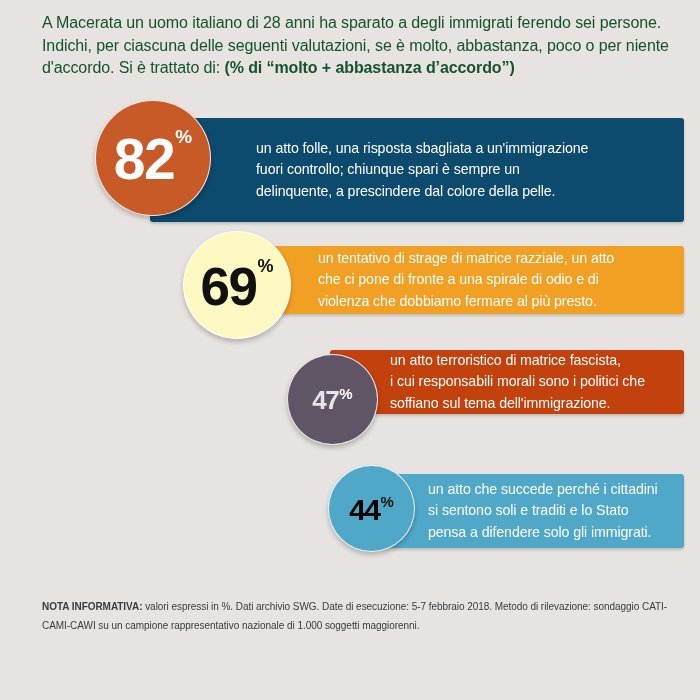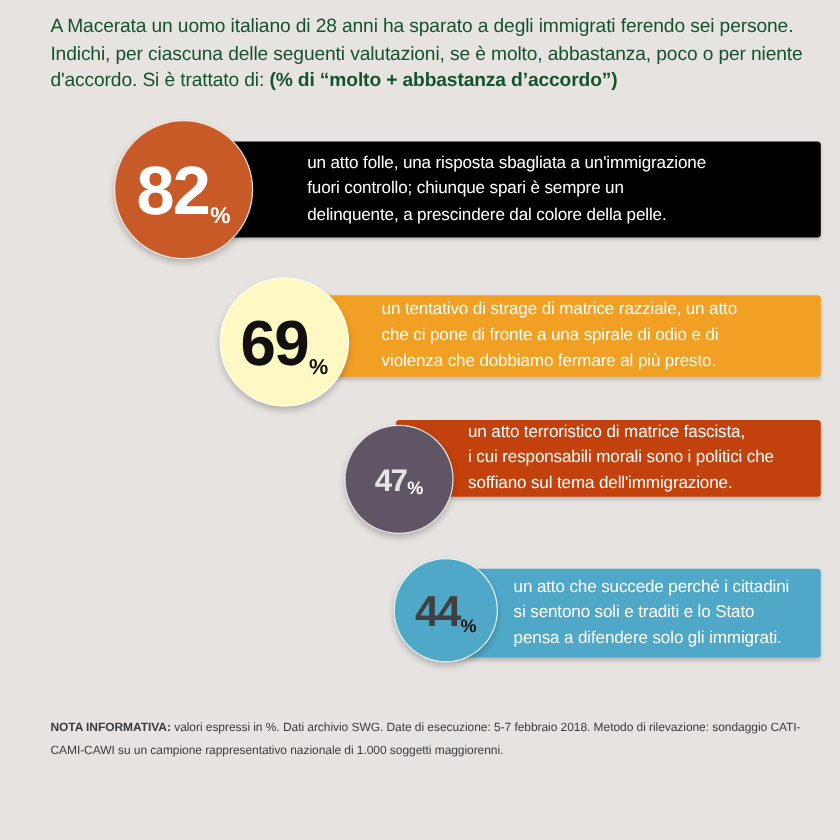--- a/index.html
+++ b/index.html
@@ -64,21 +64,21 @@
     box-sizing: border-box;
     border: 1.5px solid rgba(255,255,255,0.85);
     display: flex;
     align-items: center;
     justify-content: center;
     box-shadow: 0 3px 5px rgba(0,0,0,0.22);
     z-index: 2;
   }
   .val {
     display: flex;
-    align-items: flex-end;
+    align-items: flex-start;
     transform: translateY(1px);
   }
   .val-num {
     font-weight: bold;
     letter-spacing: -1.5px;
   }
   .val-pct {
     font-weight: bold;
     margin-left: 1px;
   }
@@ -103,21 +103,21 @@
 
 <div class="header">
   <span>A Macerata un uomo italiano di 28 anni ha sparato a degli immigrati ferendo sei persone.</span>
   <span>Indichi, per ciascuna delle seguenti valutazioni, se è molto, abbastanza, poco o per niente</span>
   <span>d'accordo. Si è trattato di: </span><span class="q-bold">(% di “molto + abbastanza d’accordo”)</span>
 </div>
 
 <div class="rows">
 
   <div class="row">
-    <div class="bar" style="left: 150px; top: 22px; width: 534px; height: 80px; padding-left: 106px; padding-right: 14px; background: #000000;">
+    <div class="bar" style="left: 150px; top: 22px; width: 534px; height: 104px; padding-left: 106px; padding-right: 14px; background: #0c4a6e;">
       <div class="bar-text">un atto folle, una risposta sbagliata a un'immigrazione
 fuori controllo; chiunque spari è sempre un
 delinquente, a prescindere dal colore della pelle.</div>
     </div>
     <div class="circle" style="left: 95px; top: 4px; width: 116px; height: 116px; background: rgb(200, 90, 40);">
       <div class="val">
         <span class="val-num" style="font-size:57px; color:#ffffff;">82</span>
         <span class="val-pct" style="font-size:19px; color:#ffffff;">%</span>
       </div>
     </div>
@@ -152,21 +152,21 @@
   </div>
 
   <div class="row">
     <div class="bar" style="left: 370px; top: 378px; width: 314px; height: 74px; padding-left: 58px; padding-right: 24px; background: rgb(79, 168, 200);">
       <div class="bar-text">un atto che succede perché i cittadini
 si sentono soli e traditi e lo Stato
 pensa a difendere solo gli immigrati.</div>
     </div>
     <div class="circle" style="left: 328px; top: 369px; width: 87px; height: 87px; background: rgb(79, 168, 200);">
       <div class="val">
-        <span class="val-num" style="font-size:36px; color:#404040;">44</span>
+        <span class="val-num" style="font-size:30px; color:#000000;">44</span>
         <span class="val-pct" style="font-size:15px; color:#111111;">%</span>
       </div>
     </div>
   </div>
 
 </div>
 
 <div class="footer">
   <span class="f-bold">NOTA INFORMATIVA:</span><span> valori espressi in %. Dati archivio SWG. Date di esecuzione: 5-7 febbraio 2018. Metodo di rilevazione: sondaggio CATI-CAMI-CAWI su un campione rappresentativo nazionale di 1.000 soggetti maggiorenni.</span>
 </div>

